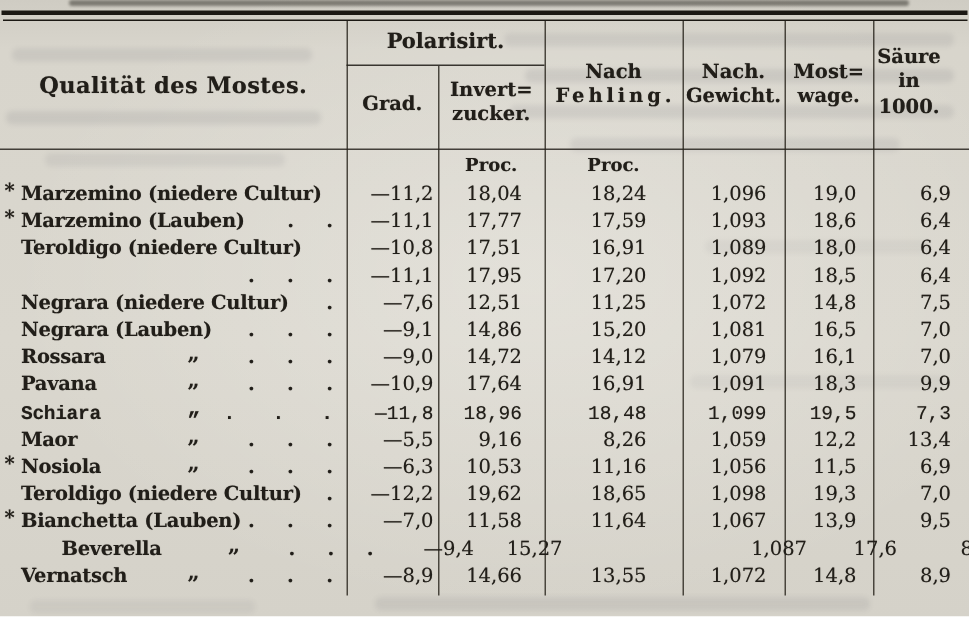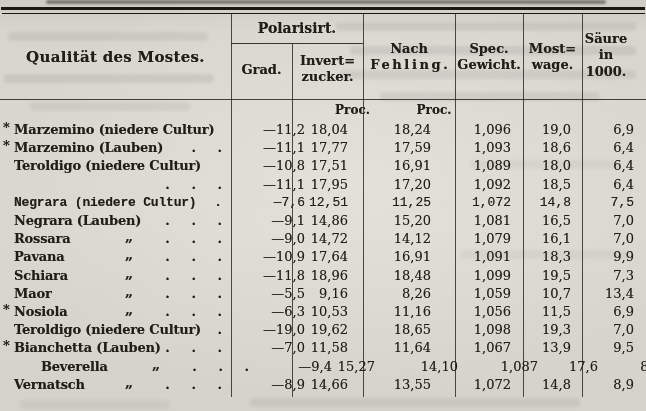--- a/index.html
+++ b/index.html
@@ -36,33 +36,33 @@
   .h-qualitaet{left:0;top:48px;width:231px;font-size:15px;letter-spacing:.3px;}
   .h-polarisirt{left:231px;top:20px;width:132px;font-size:14px;}
   .h-grad{left:231px;top:62px;width:61px;font-size:13px;}
   .h-invert{left:292px;top:53px;width:71px;font-size:13px;}
   .h-fehling{left:363px;top:41px;width:92px;font-size:13px;}
   .h-fehling .spaced{letter-spacing:2.6px;margin-right:-2.6px;}
   .h-spec{left:455px;top:41px;width:68px;font-size:13px;}
   .h-most{left:523px;top:41px;width:59px;font-size:13px;}
   .h-saeure{left:582px;top:31px;width:48px;font-size:13px;line-height:1.25;}
   .h-proc{position:absolute;top:102px;height:17px;font-size:12px;font-weight:bold;
-          text-align:center;line-height:17px;text-shadow:0 0 .5px rgba(20,15,5,.5);padding-left:25px;}
+          text-align:center;line-height:17px;text-shadow:0 0 .5px rgba(20,15,5,.5);}
   .h-proc.invert{left:292px;width:71px;}
   .h-proc.fehling{left:363px;width:92px;}
   
   .row{position:absolute;left:0;width:646px;height:18.2px;line-height:18.2px;
        font-size:13px;}
   .row span{position:absolute;display:block;text-shadow:0 0 .5px rgba(20,15,5,.45);}
   .star{left:3px;top:-2px;font-size:13px;font-weight:bold;}
   .name{left:14px;font-weight:bold;font-size:13px;letter-spacing:-.2px;white-space:nowrap;}
   .ditto{left:125px;font-weight:bold;font-size:14px;top:-3px;}
   .dots{right:424px;text-align:right;word-spacing:17px;font-weight:bold;}
   .num{text-align:right;font-size:13px;}
-  .grad   {left:247px;width:58px;}
+  .grad   {left:231px;width:58px;}
   .invert {left:292px;width:56px;}
   .fehling{left:363px;width:68px;}
   .spec   {left:455px;width:56px;}
   .most   {left:523px;width:48px;}
   .saeure {left:582px;width:52px;}
 </style>
 </head>
 <body>
 
 <div class="page">
@@ -97,21 +97,21 @@
   <div class="h h-grad">Grad.</div>
   <div class="h h-invert">
     <div>Invert=</div>
     <div>zucker.</div>
   </div>
   <div class="h h-fehling">
     <div>Nach</div>
     <div class="spaced">Fehling.</div>
   </div>
   <div class="h h-spec">
-    <div>Spec.</div>
+    <div>Nach.</div>
     <div>Gewicht.</div>
   </div>
   <div class="h h-most">
     <div>Most=</div>
     <div>wage.</div>
   </div>
   <div class="h h-saeure">
     <div>Säure</div>
     <div>in</div>
     <div>1000.</div>
@@ -165,21 +165,21 @@
       <span class="ditto"></span>
       <span class="dots">. . .</span>
       <span class="num grad">—11,1</span>
       <span class="num invert">17,95</span>
       <span class="num fehling">17,20</span>
       <span class="num spec">1,092</span>
       <span class="num most">18,5</span>
       <span class="num saeure">6,4</span>
     </div>
 
-    <div class="row" style="top: 193.8px; font-family: Liberation Mono, monospace;">
+    <div class="row" style="top: 193.8px;">
       <span class="star"></span>
       <span class="name">Negrara (niedere Cultur)</span>
       <span class="ditto"></span>
       <span class="dots">.</span>
       <span class="num grad">—7,6</span>
       <span class="num invert">12,51</span>
       <span class="num fehling">11,25</span>
       <span class="num spec">1,072</span>
       <span class="num most">14,8</span>
       <span class="num saeure">7,5</span>
@@ -217,21 +217,21 @@
       <span class="ditto">„</span>
       <span class="dots">. . .</span>
       <span class="num grad">—10,9</span>
       <span class="num invert">17,64</span>
       <span class="num fehling">16,91</span>
       <span class="num spec">1,091</span>
       <span class="num most">18,3</span>
       <span class="num saeure">9,9</span>
     </div>
 
-    <div class="row" style="top: 266.6px;">
+    <div class="row" style="top: 266.6px; font-family: Liberation Mono, monospace;">
       <span class="star"></span>
       <span class="name">Schiara</span>
       <span class="ditto">„</span>
       <span class="dots">. . .</span>
       <span class="num grad">—11,8</span>
       <span class="num invert">18,96</span>
       <span class="num fehling">18,48</span>
       <span class="num spec">1,099</span>
       <span class="num most">19,5</span>
       <span class="num saeure">7,3</span>
@@ -239,21 +239,21 @@
 
     <div class="row" style="top: 284.8px;">
       <span class="star"></span>
       <span class="name">Maor</span>
       <span class="ditto">„</span>
       <span class="dots">. . .</span>
       <span class="num grad">—5,5</span>
       <span class="num invert">9,16</span>
       <span class="num fehling">8,26</span>
       <span class="num spec">1,059</span>
-      <span class="num most">10,7</span>
+      <span class="num most">12,2</span>
       <span class="num saeure">13,4</span>
     </div>
 
     <div class="row" style="top: 303px;">
       <span class="star">*</span>
       <span class="name">Nosiola</span>
       <span class="ditto">„</span>
       <span class="dots">. . .</span>
       <span class="num grad">—6,3</span>
       <span class="num invert">10,53</span>
@@ -261,21 +261,21 @@
       <span class="num spec">1,056</span>
       <span class="num most">11,5</span>
       <span class="num saeure">6,9</span>
     </div>
 
     <div class="row" style="top: 321.2px;">
       <span class="star"></span>
       <span class="name">Teroldigo (niedere Cultur)</span>
       <span class="ditto"></span>
       <span class="dots">.</span>
-      <span class="num grad">—19,0</span>
+      <span class="num grad">—12,2</span>
       <span class="num invert">19,62</span>
       <span class="num fehling">18,65</span>
       <span class="num spec">1,098</span>
       <span class="num most">19,3</span>
       <span class="num saeure">7,0</span>
     </div>
 
     <div class="row" style="top: 339.4px;">
       <span class="star">*</span>
       <span class="name">Bianchetta (Lauben)</span>
@@ -289,21 +289,20 @@
       <span class="num saeure">9,5</span>
     </div>
 
     <div class="row" style="top: 357.6px; margin-left: 27px;">
       <span class="star"></span>
       <span class="name">Beverella</span>
       <span class="ditto">„</span>
       <span class="dots">. . .</span>
       <span class="num grad">—9,4</span>
       <span class="num invert">15,27</span>
-      <span class="num fehling">14,10</span>
       <span class="num spec">1,087</span>
       <span class="num most">17,6</span>
       <span class="num saeure">8,2</span>
     </div>
 
     <div class="row" style="top: 375.8px;">
       <span class="star"></span>
       <span class="name">Vernatsch</span>
       <span class="ditto">„</span>
       <span class="dots">. . .</span>

